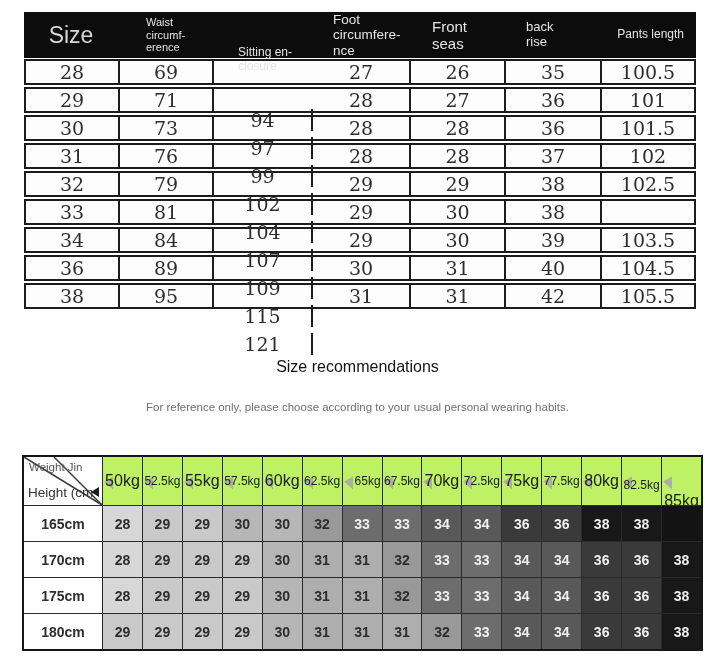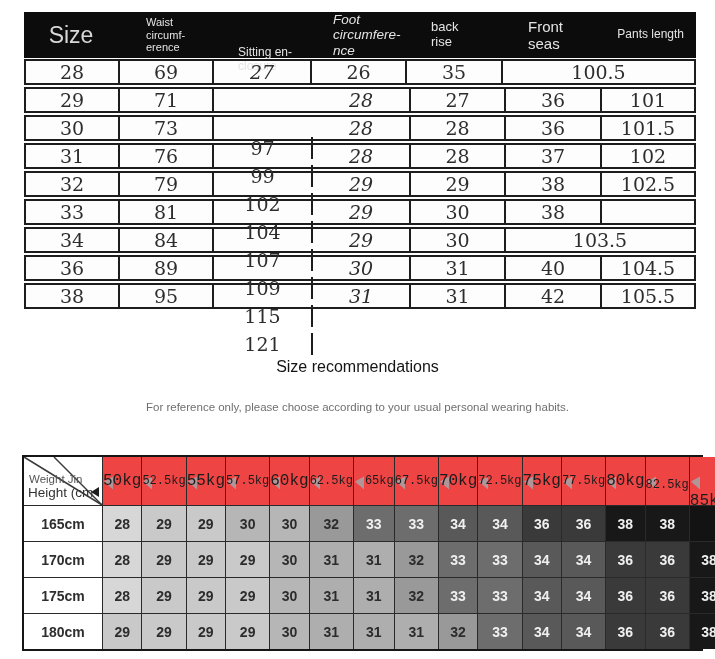--- a/index.html
+++ b/index.html
@@ -21,74 +21,75 @@
   .sh5{font-size:13px;padding-left:22px;}
   .sh6{font-size:12px;text-align:right;padding-right:12px;}
   .st-body{margin-top:1px;}
   .st-row{display:flex;height:26px;border:2px solid #1d1d1d;margin-bottom:2px;background:#fdfdfd;}
   .st-cell{
     display:flex;align-items:center;justify-content:center;height:100%;
     border-right:2px solid #1d1d1d;
     font-family:"DejaVu Serif",serif;font-size:19px;color:#2d2d2d;
   }
   .st-cell.last{border-right:none;}
-  .c0{width:94px;}.c1{width:94px;}.c2{width:99px;margin-top:48px;}.c3{width:98px;font-style:italic;}.c4{width:95px;}.c5{width:96px;}.c6{flex:1;}
+  .c0{width:94px;}.c1{width:94px;}.c2{width:99px;margin-top:48px;}.c3{width:98px;}.c4{width:95px;}.c5{width:96px;}.c6{flex:1;}
 
   
   .rec-title{position:absolute;top:358px;left:0;width:100%;text-align:center;font-size:16px;color:#141414;}
   .rec-note{position:absolute;top:401px;left:0;width:100%;text-align:center;font-size:11.5px;color:#6f6f6f;}
 
   
   .fit-table{
     position:absolute;left:22px;top:455px;width:681px;
     border:2.5px solid #161616;background:#fff;
     display:grid;grid-template-columns:78px repeat(15,1fr);
     grid-template-rows:48px repeat(4,36px);
   }
   .ft-cell{border-left:1.5px solid #2a2a2a;border-top:1.5px solid #2a2a2a;
     display:flex;align-items:center;justify-content:center;position:relative;}
   .ft-cell.first-col{border-left:none;}
   .ft-cell.first-row{border-top:none;}
-  .ft-head{background:#ef4444;color:#1c1c1c;font-family:Liberation Mono, monospace;}
+  .ft-head{background:#bef264;color:#1c1c1c;}
   .ft-head.lg{font-size:16px;}
   .ft-head.sm{font-size:12px;}
   .wedge{position:absolute;left:1px;top:50%;transform:translateY(-35%);
     width:0;height:0;border-top:5px solid transparent;border-bottom:8px solid transparent;
     border-right:9px solid #a4a4a8;opacity:.85;}
   .ft-hlabel{background:#ffffff;font-weight:bold;font-size:14px;color:#2e2e2e;}
   .ft-val{font-weight:bold;font-size:14px;}
   .corner{background:#fff;position:relative;}
   .corner svg{position:absolute;left:0;top:0;width:100%;height:100%;}
-  .corner-top{position:absolute;top:16px;left:5px;font-size:11.5px;color:#555;}
+  .corner-top{position:absolute;top:4px;left:5px;font-size:11.5px;color:#555;}
   .corner-bottom{position:absolute;bottom:5px;left:4px;font-size:13.5px;color:#333;}
   .corner-arrow{position:absolute;bottom:8px;right:3px;width:0;height:0;
     border-top:5px solid transparent;border-bottom:5px solid transparent;border-right:8px solid #1d1d1d;}
 </style>
 </head>
 <body>
 
 <div class="size-table">
   <div class="st-header">
       <div class="sh sh0 c0">Size</div>
       <div class="sh sh1 c1">Waist circumf-
 erence</div>
       <div class="sh sh2 c2">Sitting en-
 closure</div>
       <div class="sh sh3 c3">Foot circumfere-
 nce</div>
+      <div class="sh sh4 c4">Front
+seas</div>
       <div class="sh sh5 c5">back
 rise</div>
-      <div class="sh sh4 c4">Front
-seas</div>
       <div class="sh sh6 c6">Pants length</div>
     </div>
   <div class="st-body">
       <div class="st-row">
         <div class="st-cell c0">28</div>
         <div class="st-cell c1">69</div>
+        <div class="st-cell c2">94</div>
         <div class="st-cell c3">27</div>
         <div class="st-cell c4">26</div>
         <div class="st-cell c5">35</div>
         <div class="st-cell c6 last">100.5</div>
       </div>
       <div class="st-row">
         <div class="st-cell c0">29</div>
         <div class="st-cell c1">71</div>
         <div class="st-cell c2">97</div>
         <div class="st-cell c3">28</div>
@@ -130,20 +131,21 @@
         <div class="st-cell c3">29</div>
         <div class="st-cell c4">30</div>
         <div class="st-cell c5">38</div>
       </div>
       <div class="st-row">
         <div class="st-cell c0">34</div>
         <div class="st-cell c1">84</div>
         <div class="st-cell c2">109</div>
         <div class="st-cell c3">29</div>
         <div class="st-cell c4">30</div>
+        <div class="st-cell c5">39</div>
         <div class="st-cell c6 last">103.5</div>
       </div>
       <div class="st-row">
         <div class="st-cell c0">36</div>
         <div class="st-cell c1">89</div>
         <div class="st-cell c2">115</div>
         <div class="st-cell c3">30</div>
         <div class="st-cell c4">31</div>
         <div class="st-cell c5">40</div>
         <div class="st-cell c6 last">104.5</div>

